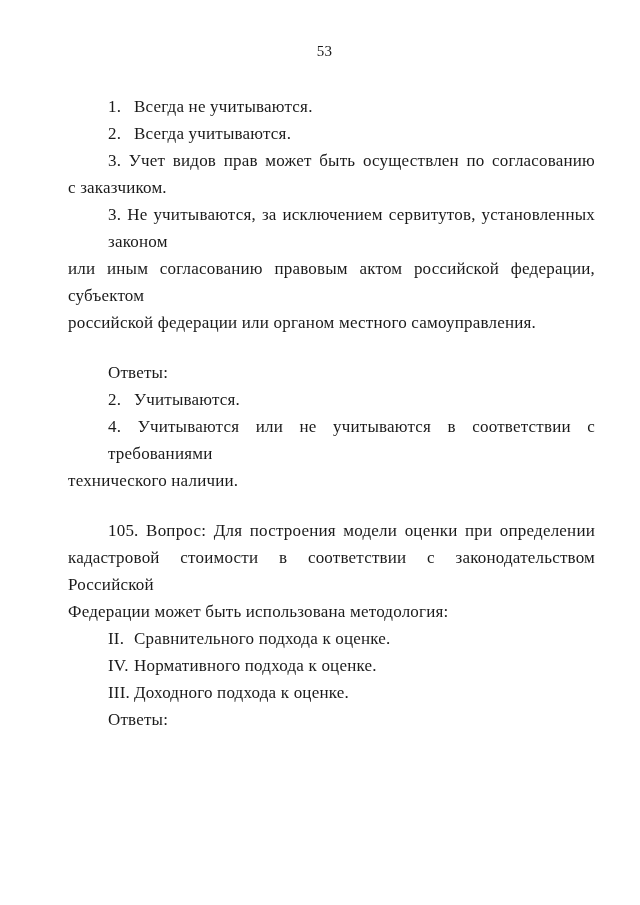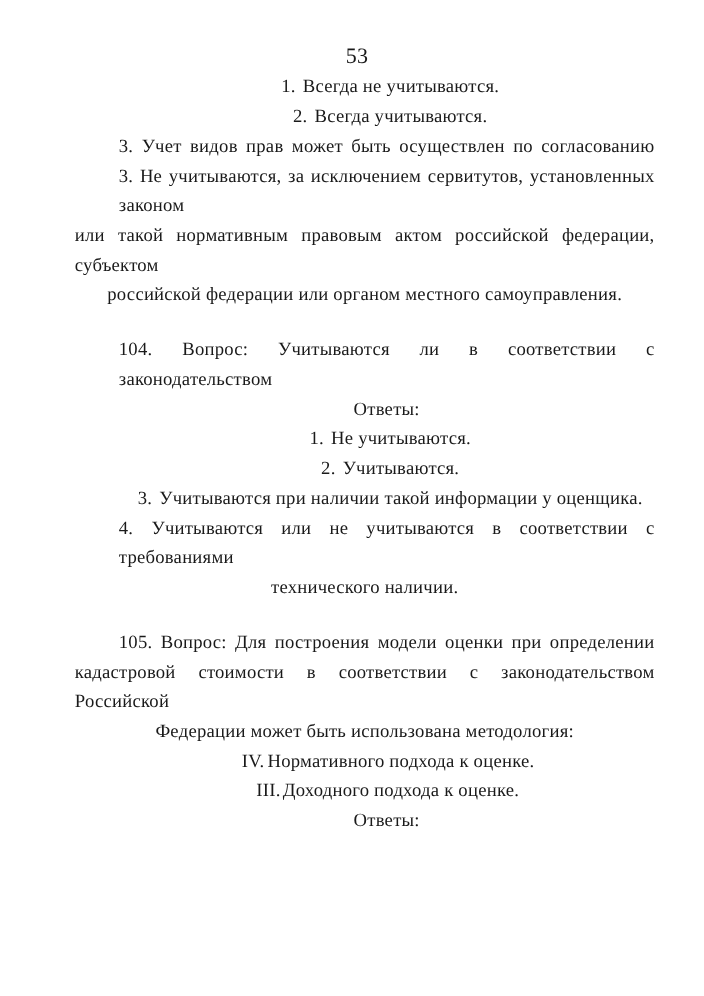--- a/index.html
+++ b/index.html
@@ -12,59 +12,59 @@
     box-sizing: border-box;
     padding: 38px 45px 0 68px;
     font-family: "Liberation Serif", "DejaVu Serif", serif;
     font-size: 17px;
     line-height: 27px;
     color: #1a1a1a;
     letter-spacing: 0.2px;
   }
   .page-number {
     text-align: center;
-    font-size: 20px;
+    font-size: 15px;
     line-height: 27px;
     margin-left: -14px;
+    margin-bottom: 28px;
   }
   .block { margin-top: 23px; }
-  .line { min-height: 27px; text-align: center; }
+  .line { min-height: 27px; }
   .indent { padding-left: 40px; }
   .just { text-align: justify; text-align-last: justify; }
   .marker { display: inline-block; min-width: 26px; }
 </style>
 </head>
 <body>
 
 <div class="page">
 
   <div class="page-number">53</div>
 
   <div>
     <div class="line indent"><span class="marker">1.</span><span>Всегда не учитываются.</span></div>
     <div class="line indent"><span class="marker">2.</span><span>Всегда учитываются.</span></div>
     <div class="line indent just">3. Учет видов прав может быть осуществлен по согласованию</div>
+    <div class="line">с заказчиком.</div>
     <div class="line indent just">3. Не учитываются, за исключением сервитутов, установленных законом</div>
-    <div class="line just">или такой нормативным правовым актом российской федерации, субъектом</div>
+    <div class="line just">или иным согласованию правовым актом российской федерации, субъектом</div>
     <div class="line">российской федерации или органом местного самоуправления.</div>
   </div>
 
   <div class="block">
-    <div class="line indent just">104. Вопрос: Учитываются ли в соответствии с законодательством</div>
     <div class="line indent">Ответы:</div>
-    <div class="line indent"><span class="marker">1.</span><span>Не учитываются.</span></div>
     <div class="line indent"><span class="marker">2.</span><span>Учитываются.</span></div>
-    <div class="line indent"><span class="marker">3.</span><span>Учитываются при наличии такой информации у оценщика.</span></div>
     <div class="line indent just">4. Учитываются или не учитываются в соответствии с требованиями</div>
     <div class="line">технического наличии.</div>
   </div>
 
   <div class="block">
     <div class="line indent just">105. Вопрос: Для построения модели оценки при определении</div>
     <div class="line just">кадастровой стоимости в соответствии с законодательством Российской</div>
     <div class="line">Федерации может быть использована методология:</div>
+    <div class="line indent"><span class="marker">II.</span><span>Сравнительного подхода к оценке.</span></div>
     <div class="line indent"><span class="marker">IV.</span><span>Нормативного подхода к оценке.</span></div>
     <div class="line indent"><span class="marker">III.</span><span>Доходного подхода к оценке.</span></div>
     <div class="line indent">Ответы:</div>
 
   </div>
 
 </div>
 
 </body></html>

